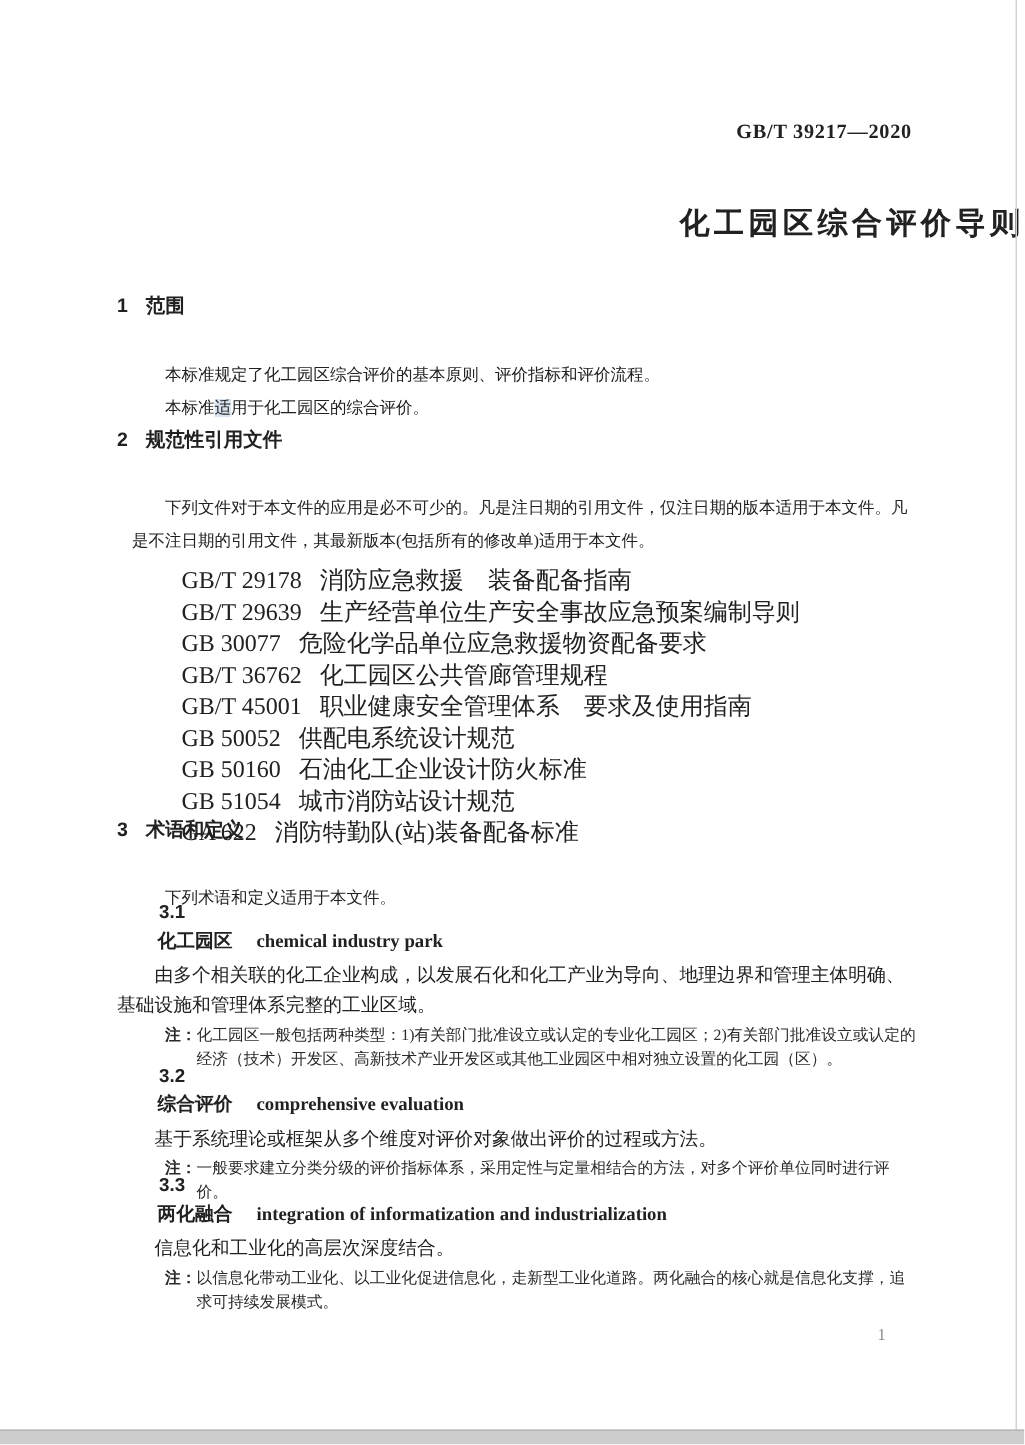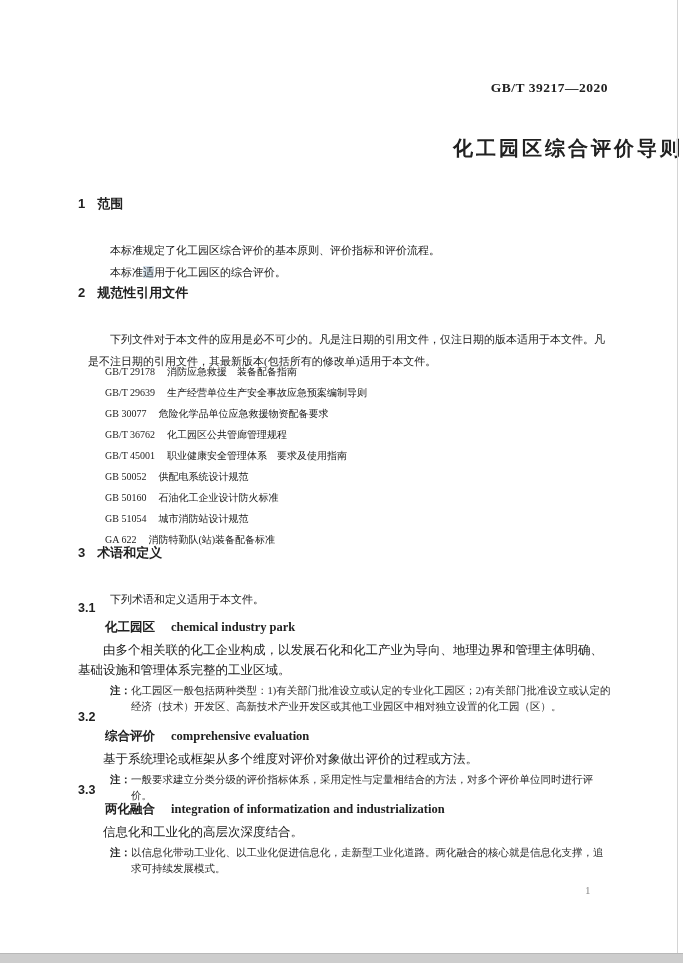--- a/index.html
+++ b/index.html
@@ -38,29 +38,30 @@
     font-family: Liberation Sans, sans-serif;
   }
   .sec-heading .sec-no { margin-right: 12px; }
   .para {
     position: absolute; left: 88px; right: 71px;
     font-size: 11px; line-height: 22px;
     text-indent: 2em;
   }
   .ref-list {
     position: absolute; left: 105px; right: 71px; top: 361px;
-    font-size: 10px; line-height: 21px;
-    list-style: none; margin: 0; padding: 0;
+    font-size: 16px; line-height: 21px;
+    list-style: none; margin: 16px; padding: 0;
   }
   .ref-code { margin-right: 12px; }
   .term-group { position: absolute; left: 78px; right: 71px; }
   .term-no {
     font-size: 12.5px; font-weight: bold;
     font-family: "Liberation Sans", "DejaVu Sans", sans-serif;
     line-height: 14px;
+    margin-left: 28px;
   }
   .term-line {
     margin-top: 5px; padding-left: 27px;
     font-size: 12.5px; font-weight: bold; line-height: 15px;
   }
   .term-zh { font-family: Liberation Serif, serif; }
   .term-en { margin-left: 16px; font-family: "Liberation Serif", "DejaVu Serif", serif; }
   .term-def {
     margin-top: 5px; font-size: 12.5px; line-height: 20px; text-indent: 2em;
   }

